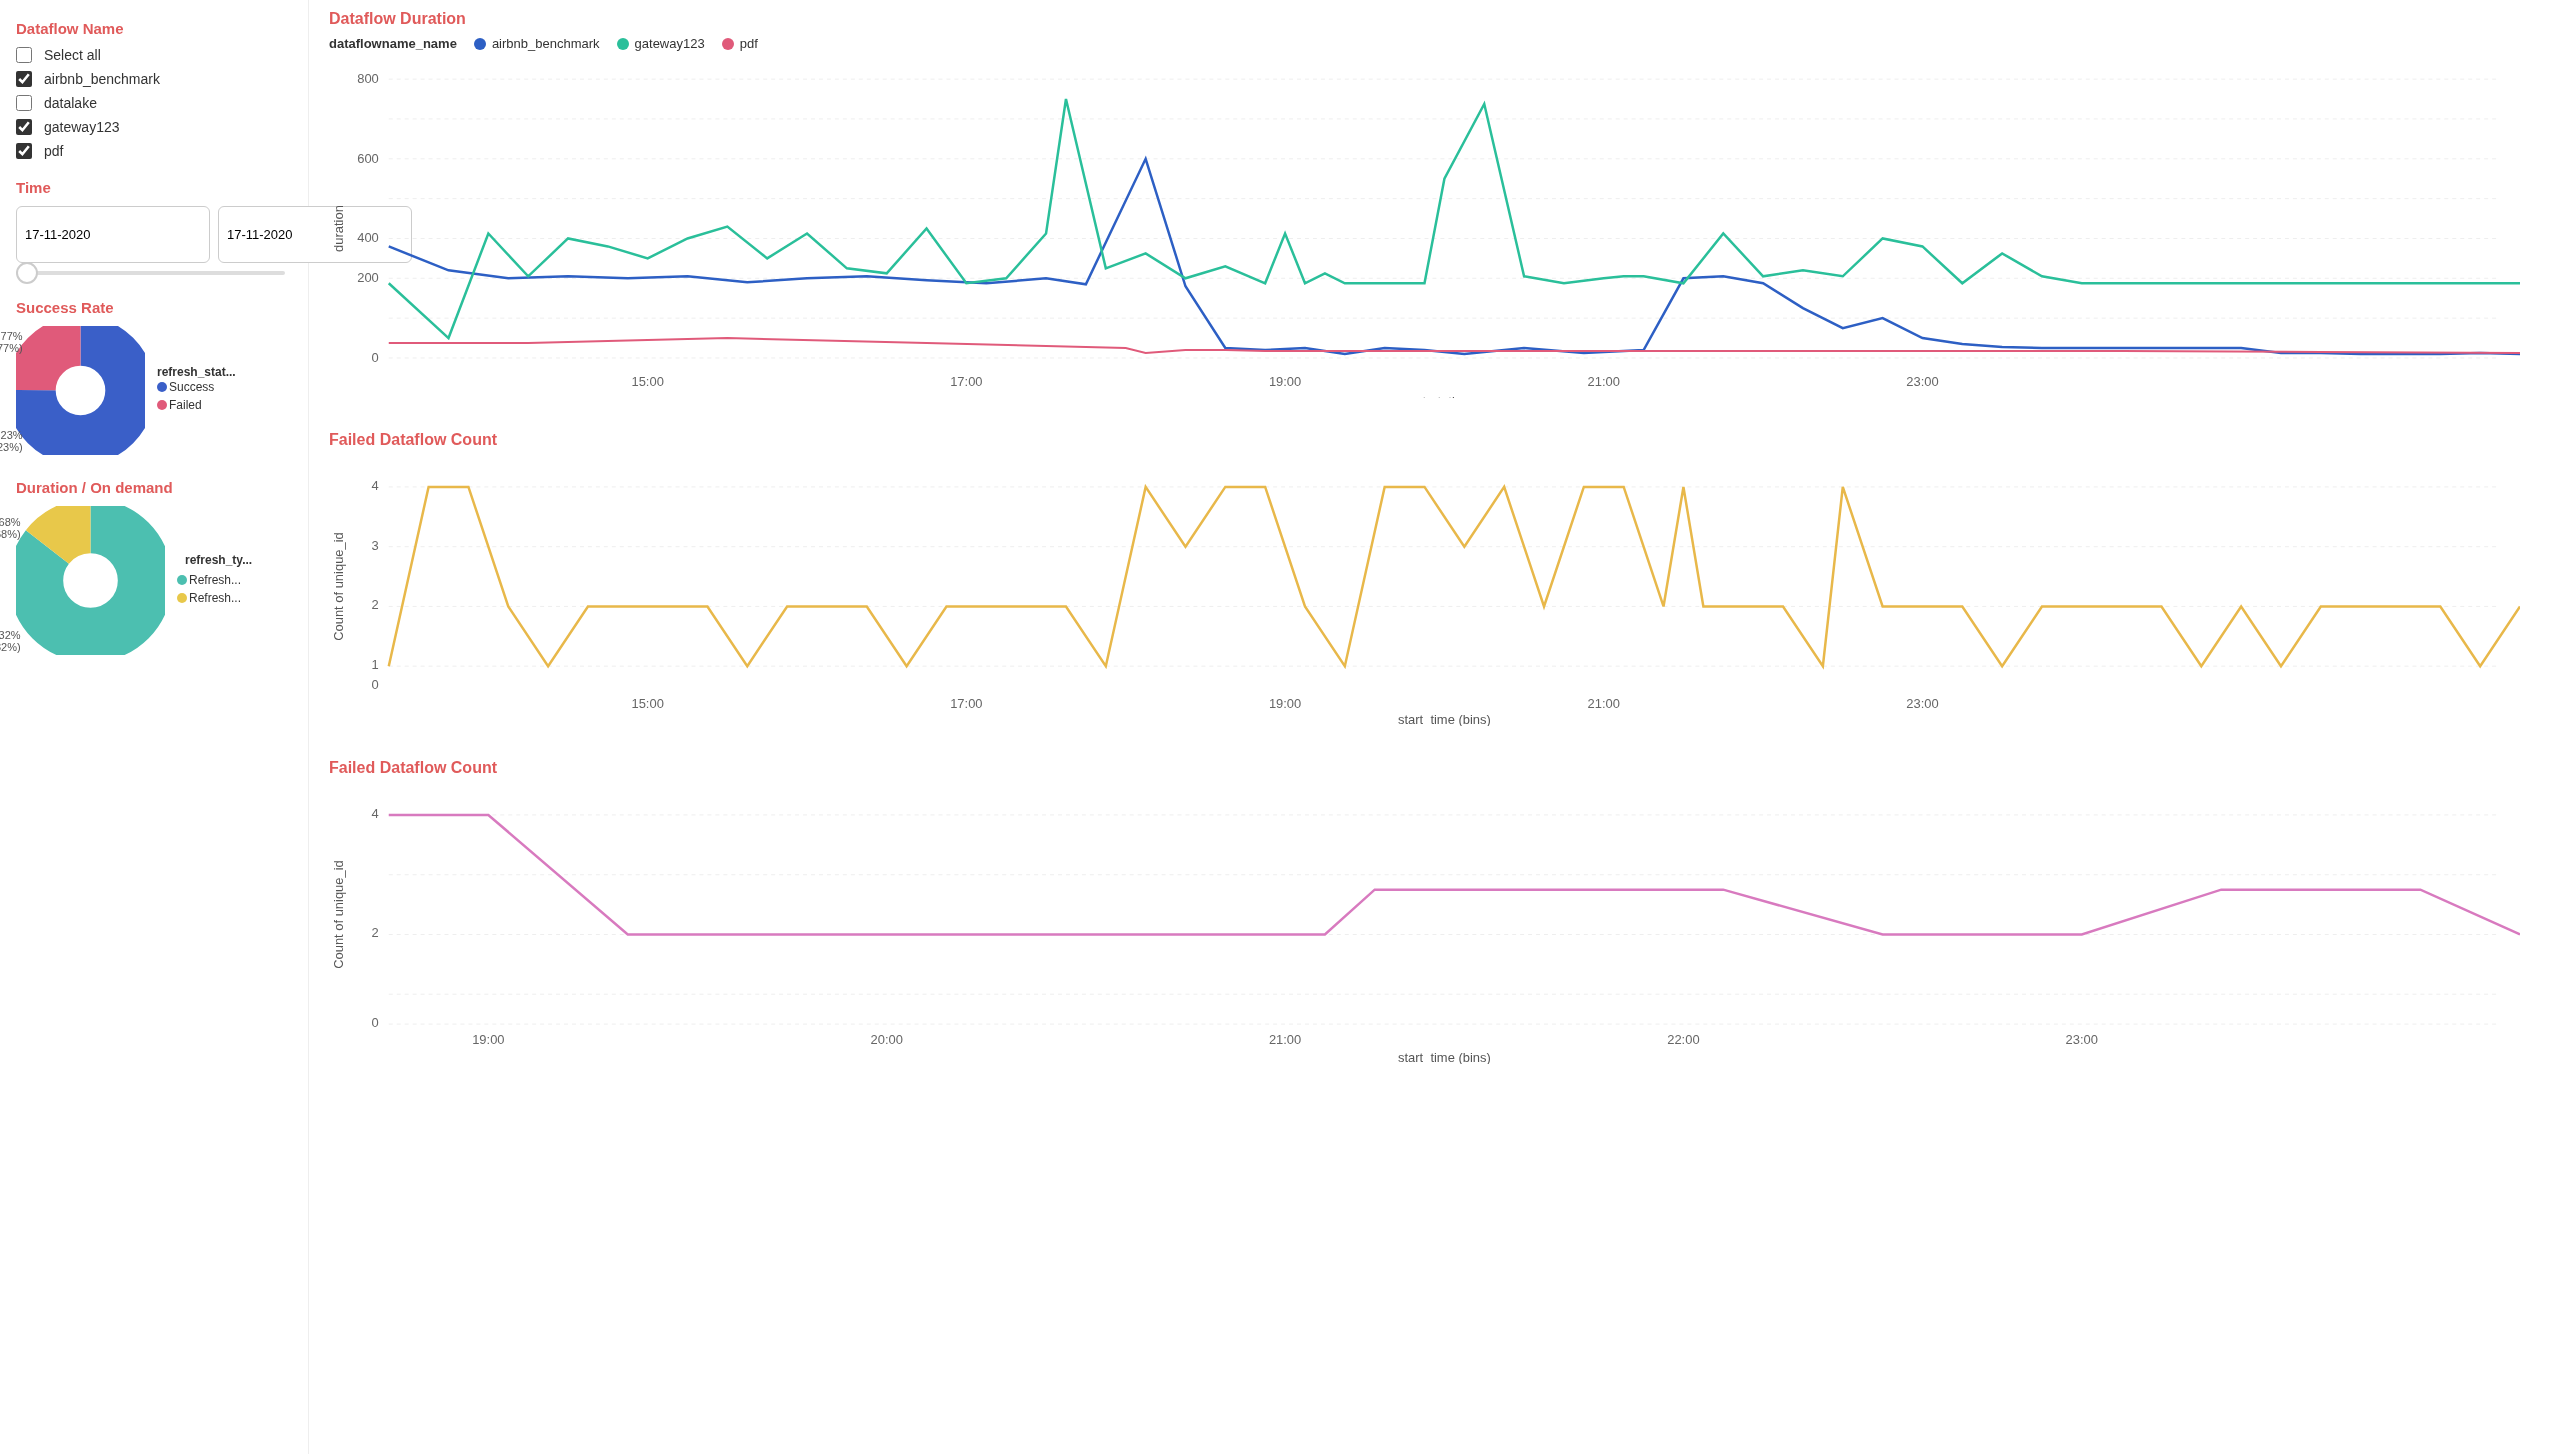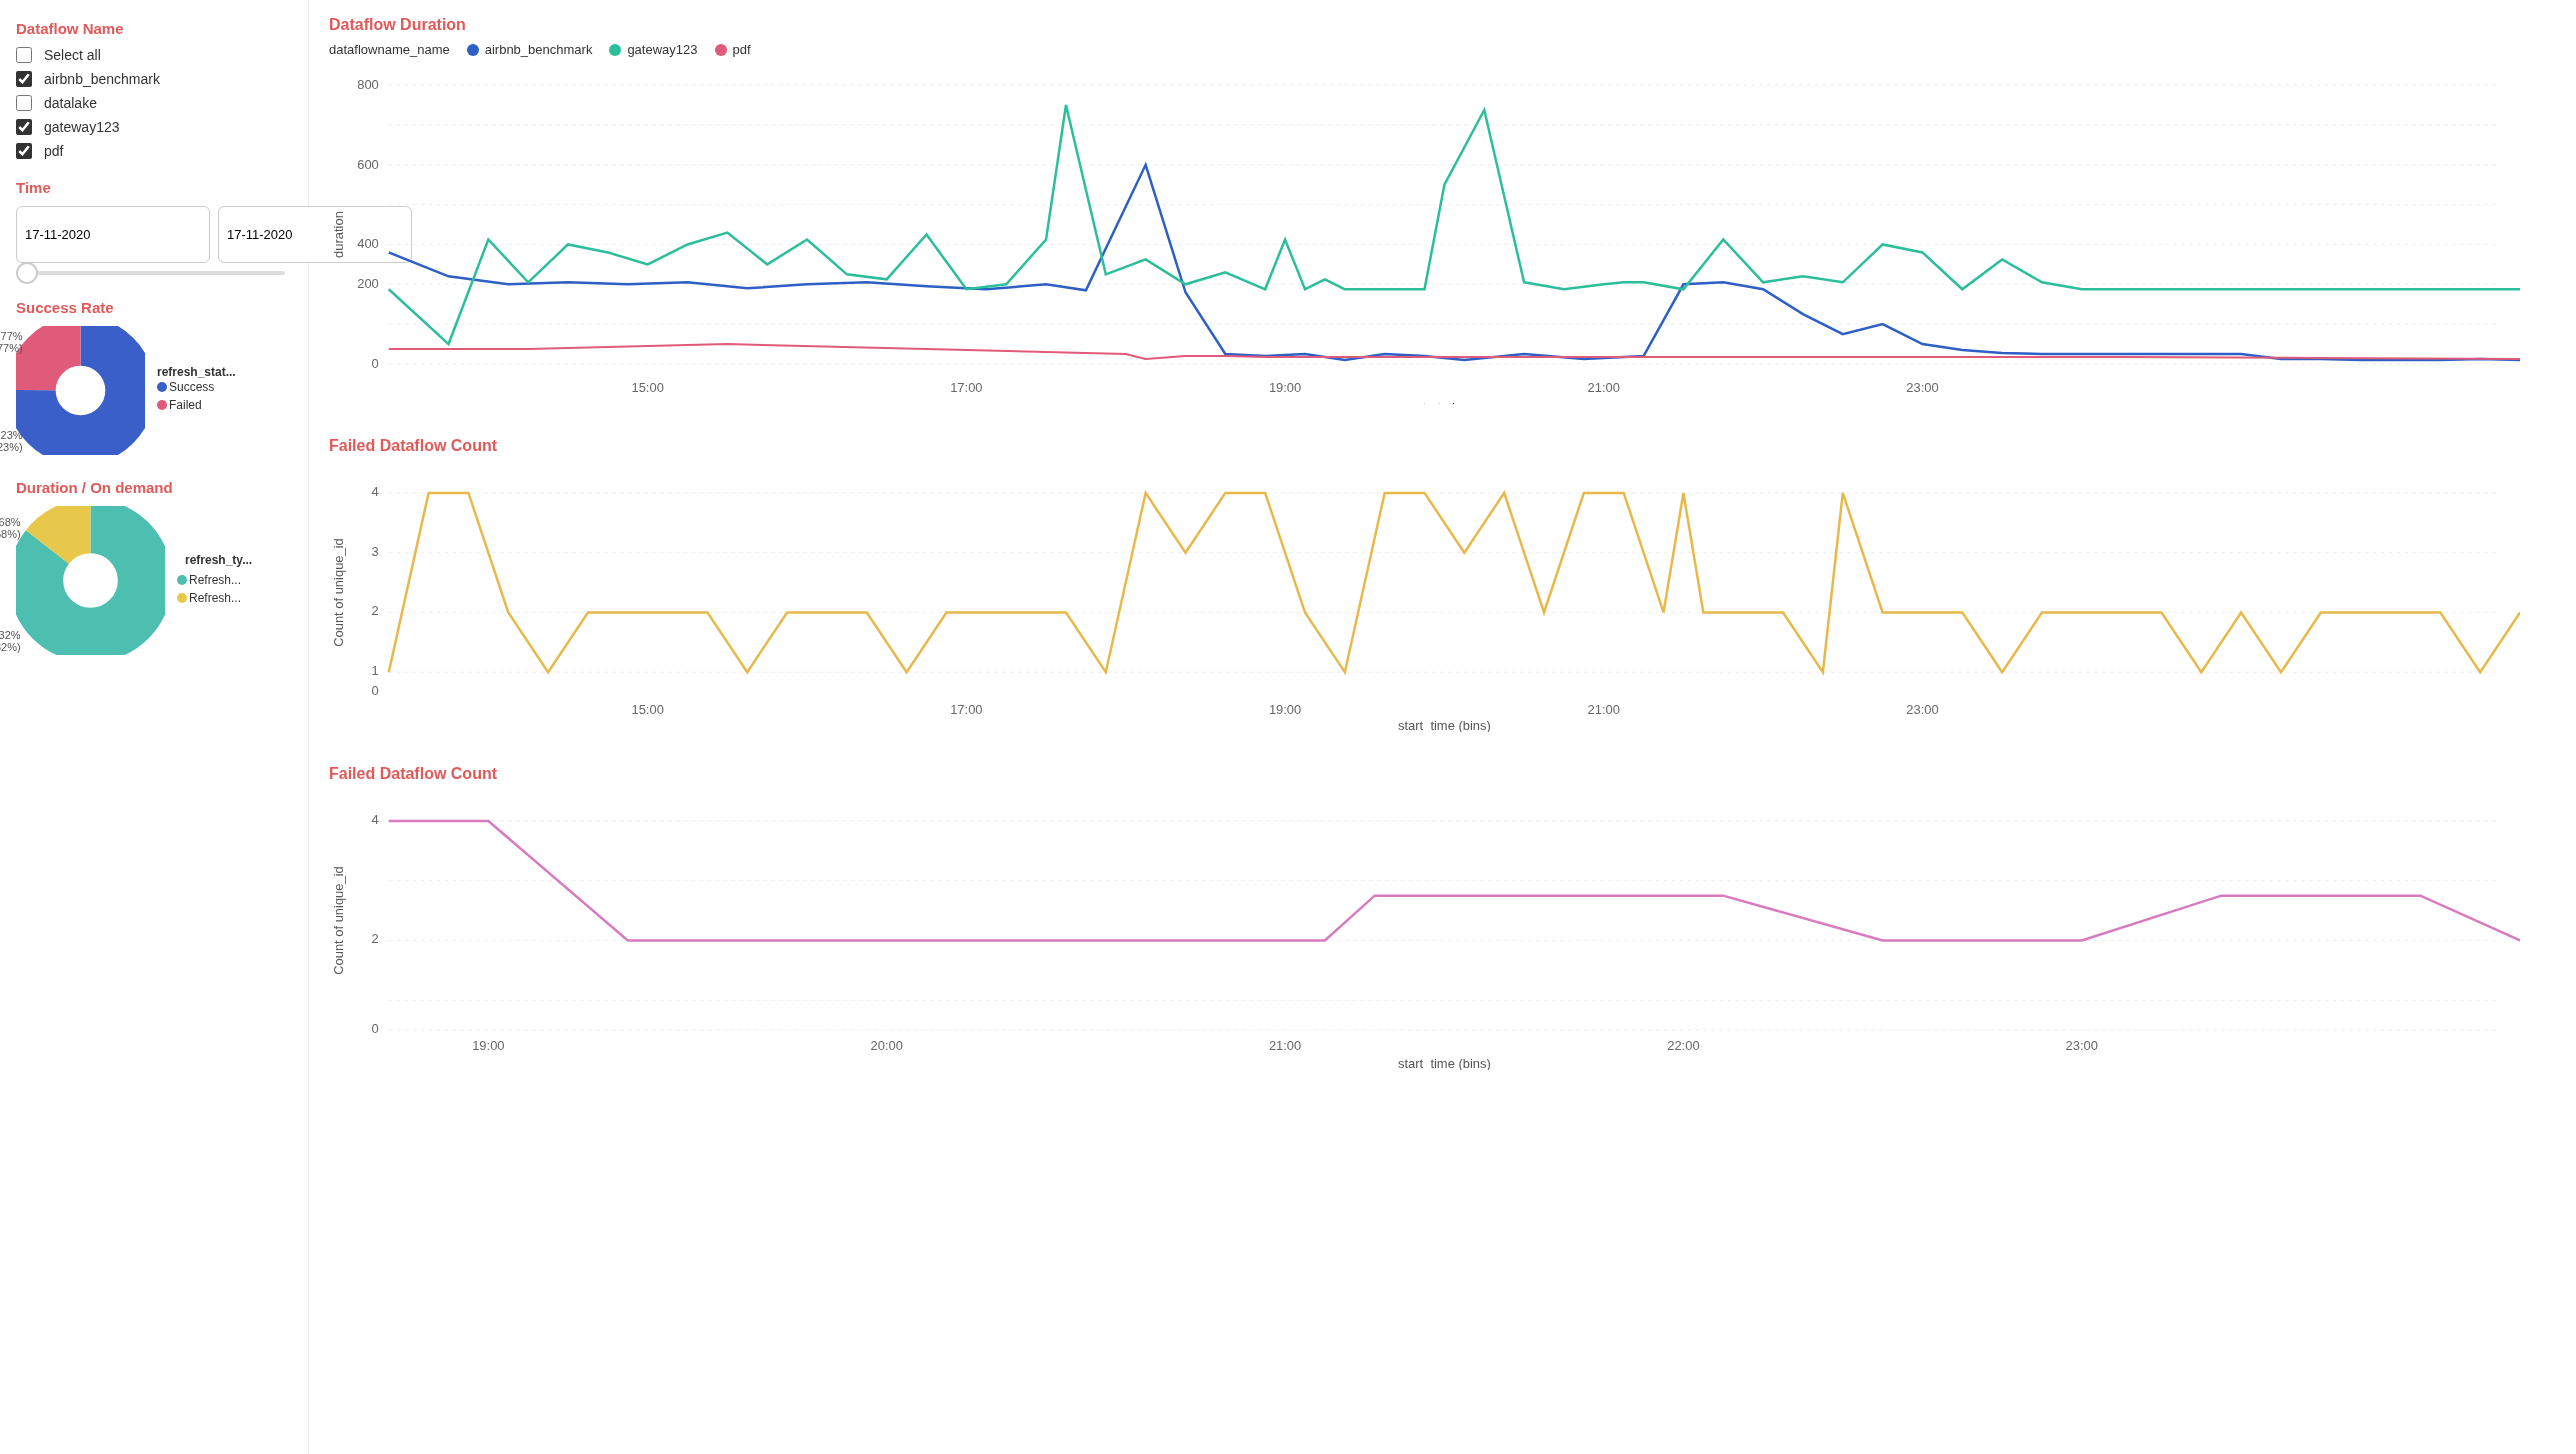--- a/index.html
+++ b/index.html
@@ -1,19 +1,19 @@
 <!DOCTYPE html>
 <html><head>
   <meta charset="utf-8">
   <style>
     * { box-sizing: border-box; margin: 0; padding: 0; }
     body { font-family: 'Segoe UI', Arial, sans-serif; background: #fff; font-size: 13px; color: #333; }
     .container { display: flex; width: 2268px; min-height: 1454px; }
     .sidebar { width: 309px; min-width: 309px; padding: 20px 16px; border-right: 1px solid #eee; }
-    .main { flex: 1; padding: 16px 20px; }
+    .main { flex: 1; padding: 10px 20px; }
 
     .section-title { color: #e05a5a; font-size: 15px; font-weight: 600; margin-bottom: 10px; }
 
     .checkbox-item { display: flex; align-items: center; gap: 12px; margin-bottom: 8px; font-size: 14px; }
     .checkbox-item input[type=checkbox] { width: 16px; height: 16px; accent-color: #333; }
 
     .time-section { margin-top: 20px; }
     .time-inputs { display: flex; gap: 8px; margin-top: 8px; }
     .time-input { border: 1px solid #ccc; padding: 20px 8px; font-size: 13px; border-radius: 6px; }
     .slider-track { width: 269px; height: 4px; background: #ddd; border-radius: 2px; margin-top: 8px; position: relative; }
@@ -126,21 +126,21 @@
       </div>
     </div>
   </div>
 
   <div class="main">
 
     <div class="chart-block">
       <div class="chart-title">Dataflow Duration</div>
 
       <div style="display:flex;align-items:center;gap:16px;margin-bottom:8px;font-size:13px;">
-        <span style="font-weight:400;text-align:center;">dataflowname_name</span>
+        <span style="font-weight:700;text-align:center;">dataflowname_name</span>
         <span style="display:flex;align-items:center;gap:5px;">
           <svg width="14" height="14" viewBox="0 0 14 14">
               <circle cx="7" cy="7" r="6" fill="#2d5fc4"></circle>
             </svg>
           <span>airbnb_benchmark</span>
         </span>
         <span style="display:flex;align-items:center;gap:5px;">
           <svg width="14" height="14" viewBox="0 0 14 14">
               <circle cx="7" cy="7" r="6" fill="#2abf9a"></circle>
             </svg>

